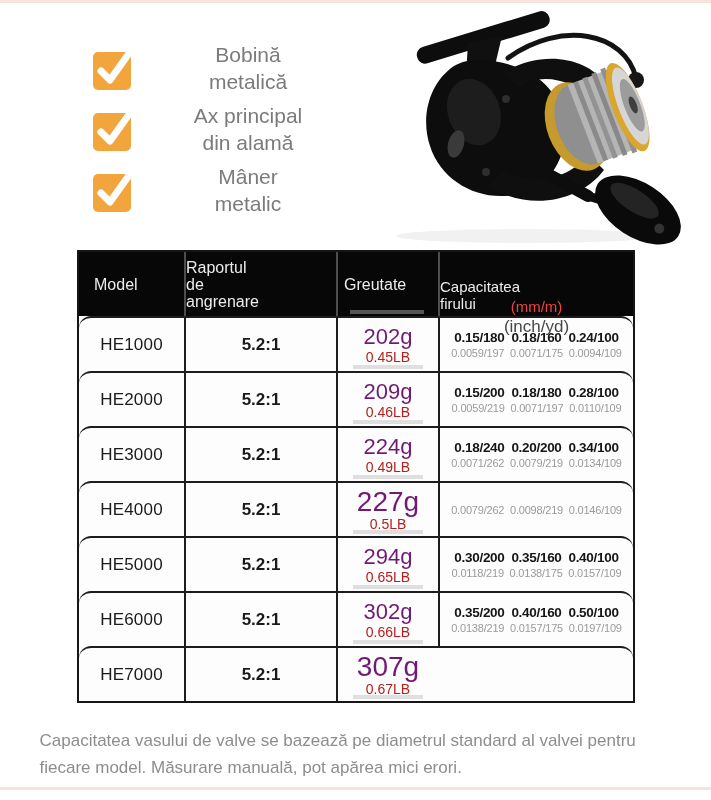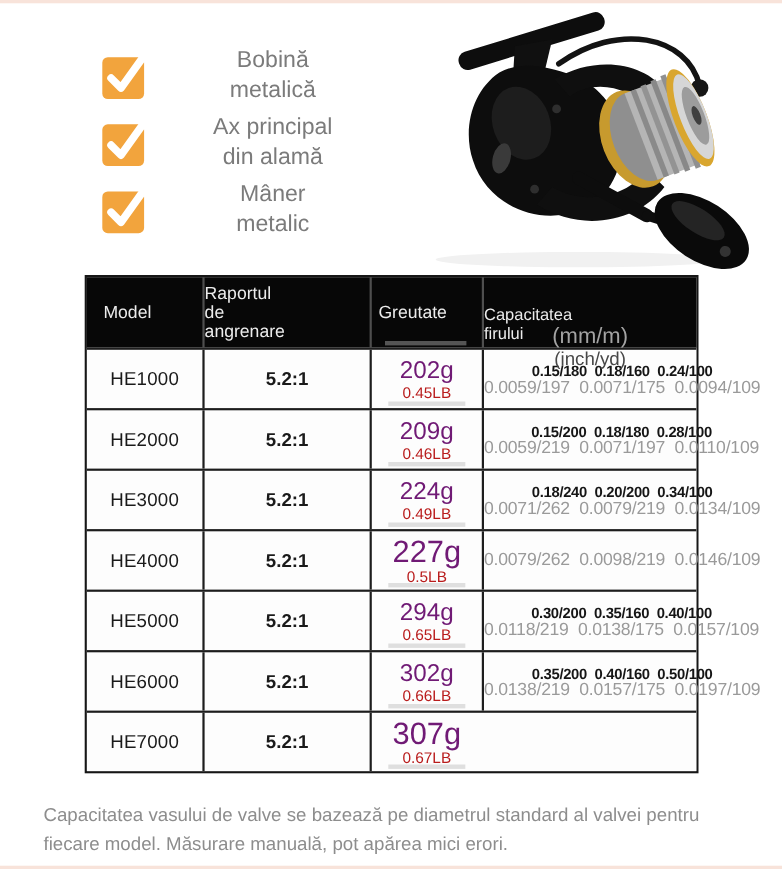--- a/index.html
+++ b/index.html
@@ -31,38 +31,38 @@
   .thead {
     display:grid; grid-template-columns:105px 152px 102px 1fr;
     height:64px; background:#070707; color:#ececec; position:relative; z-index:2;
   }
   .th { position:relative; display:flex; flex-direction:column; justify-content:center; font-size:16px; line-height:17px; }
   .th + .th { border-left:2px solid #4e4e4e; }
   .th-model { align-items:flex-start; padding-left:15px; justify-content:center; }
   .th-weight { align-items:flex-start; padding-left:6px; }
   .th-weight::after { content:""; position:absolute; bottom:2px; left:12px; width:74px; height:4px; background:#555555; }
   .th-cap { justify-content:flex-start; padding-top:26px; font-size:15px; line-height:17px; }
-  .unit-mm { position:absolute; bottom:1px; left:0; right:0; text-align:center; color:#a3a3a3; font-size:20px; }
+  .unit-mm { position:absolute; bottom:1px; left:0; right:0; text-align:center; color:#ef4444; font-size:15px; }
   .unit-inch { position:absolute; bottom:-19px; left:0; right:0; text-align:center; color:#474747; font-size:17px; z-index:3;margin-top:16px; }
 
   .trow {
     display:grid; grid-template-columns:105px 152px 102px 1fr;
-    height:55px; border-top:2px solid #1d1d1d; background:#fdfdfd;
+    height:55px; border-top:2px solid #1d1d1d; background:#fdfdfd;border-radius:12px;
   }
   .trow:first-of-type { border-top:none; }
   .td { position:relative; display:flex; flex-direction:column; align-items:center; justify-content:center; overflow:visible; }
   .td + .td { border-left:2px solid #1d1d1d; }
   .td-model { font-size:17px; color:#1a1a1a; letter-spacing:0.2px; }
   .td-ratio { font-size:17px; font-weight:bold; color:#1a1a1a; }
   .weight-g { font-size:22px; line-height:24px; color:#701a75; }
   .trow.big .weight-g { font-size:28px; line-height:28px; }
   .weight-lb { font-size:14px; line-height:16px; color:#b91c1c; }
   .td-weight::after { content:""; position:absolute; bottom:2px; left:50%; transform:translateX(-50%); width:70px; height:4px; background:#dfdfdf; }
   .cap-mm { font-size:13.5px; font-weight:bold; color:#151515; line-height:17px; white-space:pre; letter-spacing:-0.3px; }
-  .cap-inch { font-size:16px; color:#9a9a9a; line-height:14px; white-space:pre; letter-spacing:-0.2px; }
+  .cap-inch { font-size:11px; color:#9a9a9a; line-height:14px; white-space:pre; letter-spacing:-0.2px; }
 
   
   .footer-note {
     position:absolute; top:727px; left:50%; transform:translateX(-50%);
     width:632px; text-align:left; font-size:17px; line-height:27px; color:#8d8d8d;
   }
 </style>
 </head>
 <body>
 

